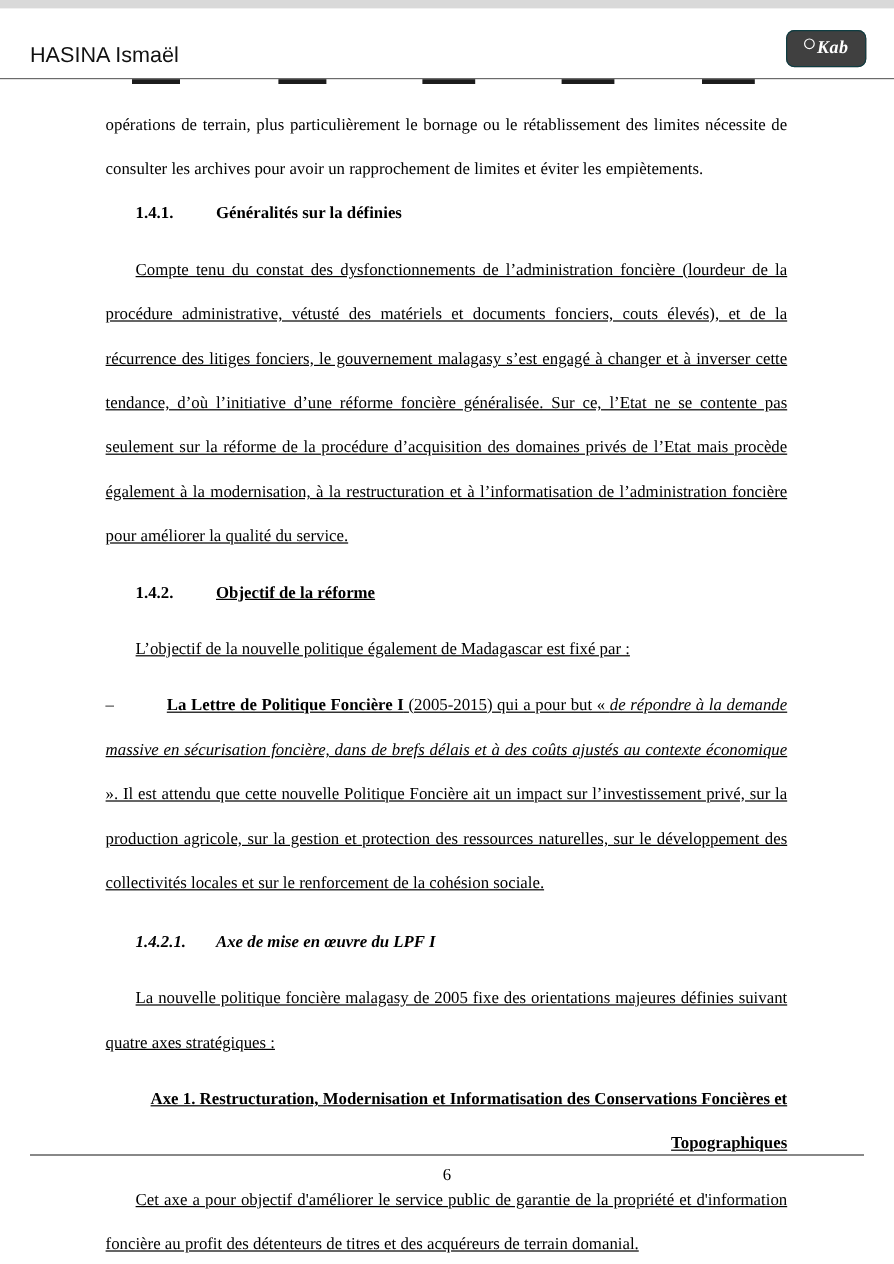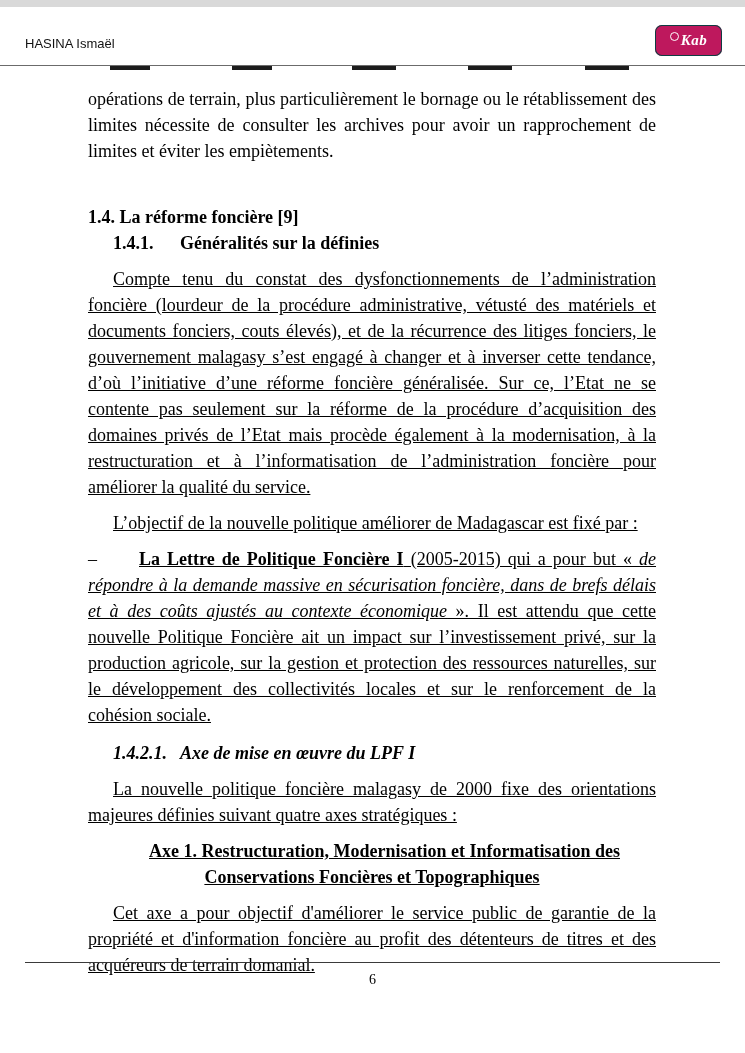--- a/index.html
+++ b/index.html
@@ -17,26 +17,26 @@
     background: #d9d9d9;
   }
   
   .header {
     position: absolute; top: 7px; left: 0; width: 745px; height: 58px;
     border-bottom: 1px solid #6b6b6b;
   }
   .author {
     position: absolute; left: 25px; top: 29px;
     font-family: "Liberation Sans", sans-serif;
-    font-size: 13px; color: #111;
+    font-size: 18px; color: #111;
   }
   .logo {
     position: absolute; right: 23px; top: 18px;
     width: 67px; height: 31px;
-    background: #be185d; border-radius: 7px;
+    background: #404040; border-radius: 7px;
     display: flex; align-items: center; justify-content: center;
     box-shadow: 0 0 0 1px #0e3d42 inset;
   }
   .logo-ring {
     width: 7px; height: 7px; border: 1.5px solid #ffffff; border-radius: 50%;
     display: inline-block; margin-right: 2px; margin-bottom: 9px;
   }
   .logo-text {
     color: #ffffff; font-family: "Liberation Serif", serif;
     font-style: italic; font-weight: bold; font-size: 15px; letter-spacing: 0.5px;
@@ -47,34 +47,34 @@
   .rule-marks .mark:nth-child(2) { left: 232px; width: 40px; }
   .rule-marks .mark:nth-child(3) { left: 352px; width: 44px; }
   .rule-marks .mark:nth-child(4) { left: 468px; width: 44px; }
   .rule-marks .mark:nth-child(5) { left: 585px; width: 44px; }
   
   .content {
     position: absolute; left: 88px; top: 86px; width: 568px;
     font-size: 15.5px; line-height: 26px; text-align: justify;
   }
   .content p, .content h2, .content h3 {
-    margin: 0; font-size: 18px; line-height: 26px;
+    margin: 0; font-size: 14px; line-height: 37px;
   }
   .indent { text-indent: 25px; }
   .mt10 { margin-top: 10px !important; text-decoration: underline; }
   .mt12 { margin-top: 12px !important; font-style: italic; }
   .h-main { font-weight: bold; margin-top: 40px !important; text-align: left; }
   .h-sub  { font-weight: bold; padding-left: 25px; text-align: left; margin-top: 1px; }
   .h-sub .h-num { display: inline-block; width: 67px; font-weight: bold; }
   .item-a { font-weight: bold; padding-left: 25px; text-align: left; }
   .item-a .a-num { display: inline-block; width: 27px; }
   .dash-item .dash { display: inline-block; width: 51px; }
   .bold { font-weight: bold; }
   .italic { font-style: italic; }
-  .axe-bold { font-weight: bold; text-indent: 25px; text-align: center; }
+  .axe-bold { font-weight: bold; text-indent: 25px; text-align: right; }
   
   .footer-line {
     position: absolute; left: 25px; right: 25px; top: 962px;
     border-top: 1px solid #3a3a3a; height: 0;
   }
   .page-num {
     position: absolute; top: 972px; left: 0; width: 745px;
     text-align: center; font-size: 14px;
     font-family: "Liberation Serif", serif;
   }
@@ -99,34 +99,34 @@
     <span class="mark"></span>
     <span class="mark"></span>
     <span class="mark"></span>
     <span class="mark"></span>
   </div>
 
   <main class="content">
 
     <p>opérations de terrain, plus particulièrement le bornage ou le rétablissement des limites nécessite de consulter les archives pour avoir un rapprochement de limites et éviter les empiètements.</p>
 
-    <h2 class="h-main">1.4. La réforme foncière [9]</h2>
 
     <h3 class="h-sub"><span class="h-num">1.4.1.</span><span>Généralités sur la définies</span></h3>
 
     <p class="indent mt10">Compte tenu du constat des dysfonctionnements de l’administration foncière (lourdeur de la procédure administrative, vétusté des matériels et documents fonciers, couts élevés), et de la récurrence des litiges fonciers, le gouvernement malagasy s’est engagé à changer et à inverser cette tendance, d’où l’initiative d’une réforme foncière généralisée. Sur ce, l’Etat ne se contente pas seulement sur la réforme de la procédure d’acquisition des domaines privés de l’Etat mais procède également à la modernisation, à la restructuration et à l’informatisation de l’administration foncière pour améliorer la qualité du service.</p>
 
+    <h3 class="h-sub mt10"><span class="h-num">1.4.2.</span><span>Objectif de la réforme</span></h3>
 
-    <p class="indent mt10">L’objectif de la nouvelle politique améliorer de Madagascar est fixé par :</p>
+    <p class="indent mt10">L’objectif de la nouvelle politique également de Madagascar est fixé par :</p>
 
     <p class="dash-item mt10"><span class="dash">–</span><span class="bold">La Lettre de Politique Foncière I</span><span> (2005-2015) qui a pour but « </span><span class="italic">de répondre à la demande massive en sécurisation foncière, dans de brefs délais et à des coûts ajustés au contexte économique</span><span> ». Il est attendu que cette nouvelle Politique Foncière ait un impact sur l’investissement privé, sur la production agricole, sur la gestion et protection des ressources naturelles, sur le développement des collectivités locales et sur le renforcement de la cohésion sociale.</span></p>
 
     <h3 class="h-sub mt12"><span class="h-num">1.4.2.1.</span><span>Axe de mise en œuvre du LPF I</span></h3>
 
-    <p class="indent mt10">La nouvelle politique foncière malagasy de 2000 fixe des orientations majeures définies suivant quatre axes stratégiques :</p>
+    <p class="indent mt10">La nouvelle politique foncière malagasy de 2005 fixe des orientations majeures définies suivant quatre axes stratégiques :</p>
 
     <p class="axe-bold mt10">Axe 1. Restructuration, Modernisation et Informatisation des Conservations Foncières et Topographiques</p>
 
 
     <p class="indent mt10">Cet axe a pour objectif d'améliorer le service public de garantie de la propriété et d'information foncière au profit des détenteurs de titres et des acquéreurs de terrain domanial.</p>
 
   </main>
 
   <div class="footer-line"></div>
   <div class="page-num">6</div>

